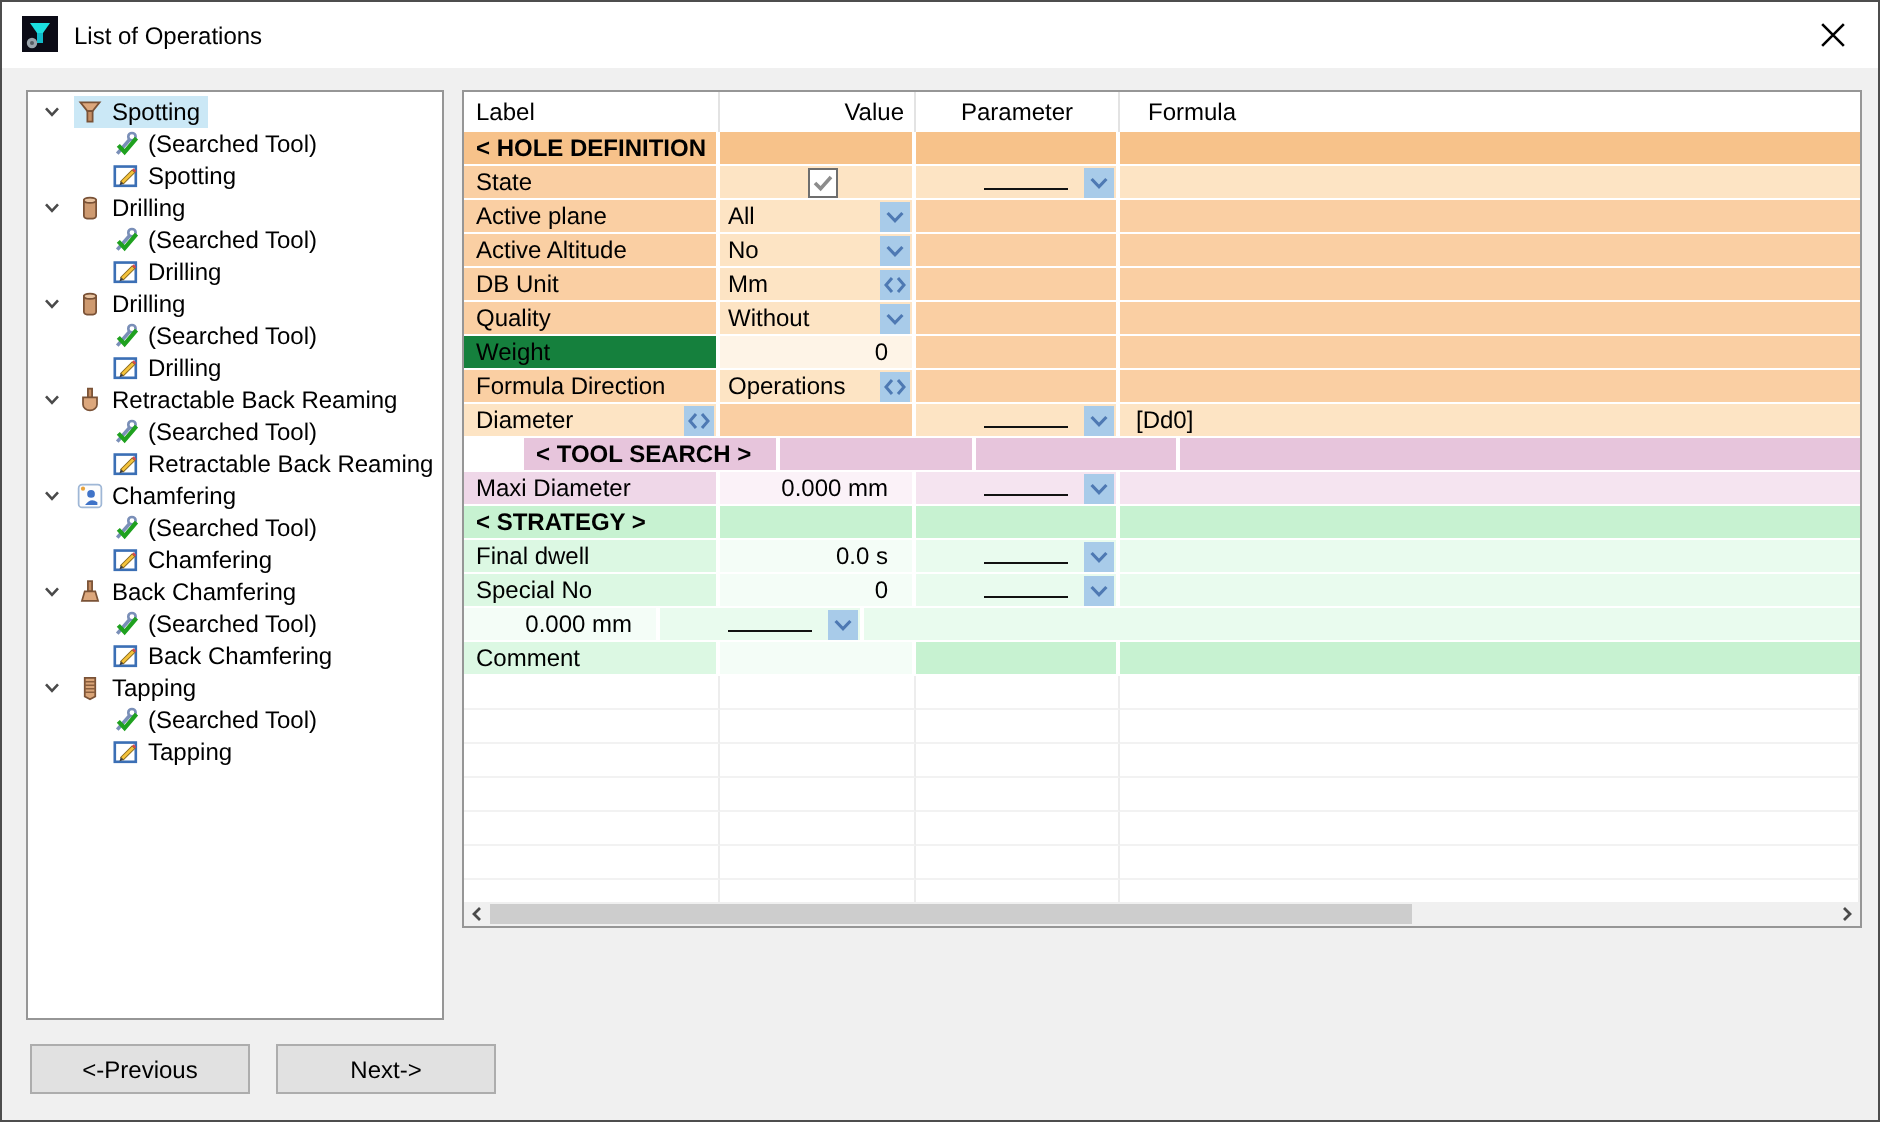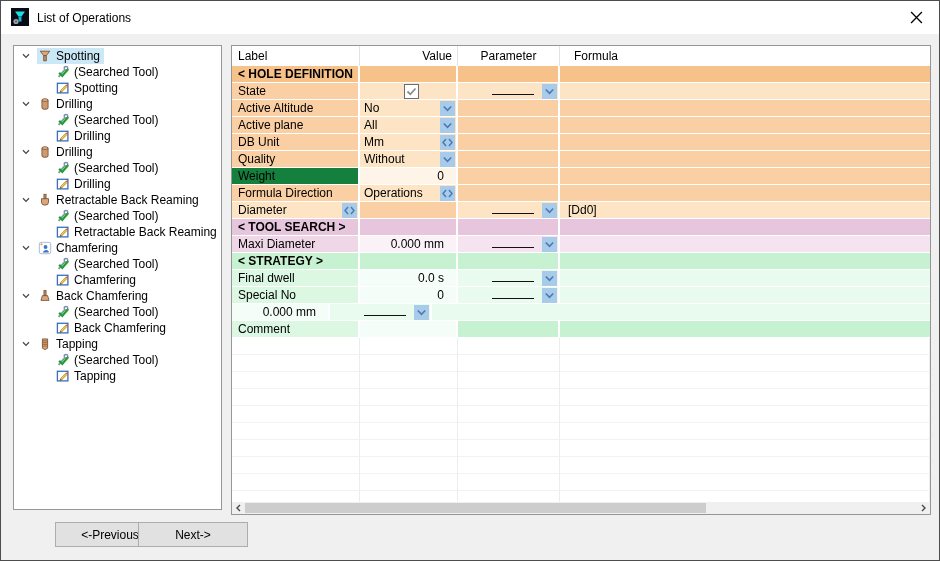--- a/index.html
+++ b/index.html
@@ -15,21 +15,21 @@
               border:1px solid #969696;overflow:hidden;padding-top:2px;box-sizing:border-box;}
   .tree-item{height:16px;line-height:16px;white-space:nowrap;display:flex;align-items:center;}
   .expander{width:12px;margin-left:6px;display:inline-flex;align-items:center;justify-content:center;flex:0 0 12px;}
   .tree-spacer{width:36px;flex:0 0 36px;}
   .tree-content{display:inline-flex;align-items:center;padding:0 4px 0 1px;margin-left:5px;}
   .tree-content.selected{background:#CBE8F6;}
   .ticon{width:14px;height:14px;margin-right:4px;display:inline-flex;}
   .ticon svg{display:block;}
   .tlabel{font-size:12px;}
   
-  .table-panel{position:absolute;left:230px;top:44px;width:700px;height:470px;background:#fff;
+  .table-panel{position:absolute;left:230px;top:44px;width:700px;height:419px;background:#fff;
                border:1px solid #969696;box-sizing:border-box;}
   .thead{display:flex;height:20px;line-height:20px;background:#fff;}
   .hc{box-sizing:border-box;border-right:1px solid #E3E3E3;overflow:hidden;}
   .hc-right{text-align:right;padding-right:5px;}
   .hc-center{text-align:center;}
   .hc-label{padding-left:6px;}
   .hc-formula{padding-left:14px;border-right:none;}
   .c-label{width:128px;}
   .c-value{width:98px;}
   .c-param{width:102px;}
@@ -52,21 +52,21 @@
   .ecell{box-sizing:border-box;background:#fff;border-right:1px solid #EDEDED;border-bottom:1px solid #F2F2F2;}
   
   .hscroll{position:absolute;left:0;right:0;bottom:0;height:12px;background:#F0F0F0;}
   .sarrow{position:absolute;top:0;width:13px;height:12px;display:flex;align-items:center;justify-content:center;}
   .sarrow.left{left:0;}
   .sarrow.right{right:0;}
   .sthumb{position:absolute;left:13px;top:1px;height:10px;width:66%;background:#CDCDCD;}
   
   .btn{position:absolute;top:521px;width:110px;height:25px;background:#E1E1E1;border:1px solid #ADADAD;
        font-family:"Liberation Sans",sans-serif;font-size:12px;color:#000;}
-  .btn-prev{left:14px;margin-left:40px;}
+  .btn-prev{left:14px;}
   .btn-next{left:137px;}
 </style>
 </head>
 <body>
 
 <div class="dialog">
 
   <div class="titlebar">
     <span class="title-icon">
       <svg width="18" height="18" viewBox="0 0 18 18">
@@ -418,33 +418,33 @@
             <span class="widget">
               <svg width="15" height="15" viewBox="0 0 15 15">
                 <rect width="15" height="15" fill="#A8CBE9"></rect>
                 <path d="M3.8 5.5 L7.5 9.4 L11.2 5.5" stroke="#4E79B3" stroke-width="1.6" fill="none"></path>
               </svg>
             </span>
           </div>
           <div class="cell c-formula" style="background: rgb(253, 228, 196);"></div>
         </div>
         <div class="trow">
-          <div class="cell c-label" style="background: rgb(250, 207, 163);"><span class="cell-text">Active Altitude</span></div>
-          <div class="cell c-value" style="background: rgb(253, 228, 196);"><span class="vleft">No</span><span class="widget">
+          <div class="cell c-label" style="background: rgb(250, 207, 163);"><span class="cell-text">Active plane</span></div>
+          <div class="cell c-value" style="background: rgb(253, 228, 196);"><span class="vleft">All</span><span class="widget">
               <svg width="15" height="15" viewBox="0 0 15 15">
                 <rect width="15" height="15" fill="#A8CBE9"></rect>
                 <path d="M3.8 5.5 L7.5 9.4 L11.2 5.5" stroke="#4E79B3" stroke-width="1.6" fill="none"></path>
               </svg>
             </span></div>
           <div class="cell c-param" style="background: rgb(250, 207, 163);"></div>
           <div class="cell c-formula" style="background: rgb(250, 207, 163);"></div>
         </div>
         <div class="trow">
-          <div class="cell c-label" style="background: rgb(250, 207, 163);"><span class="cell-text">Active plane</span></div>
-          <div class="cell c-value" style="background: rgb(253, 228, 196);"><span class="vleft">All</span><span class="widget">
+          <div class="cell c-label" style="background: rgb(250, 207, 163);"><span class="cell-text">Active Altitude</span></div>
+          <div class="cell c-value" style="background: rgb(253, 228, 196);"><span class="vleft">No</span><span class="widget">
               <svg width="15" height="15" viewBox="0 0 15 15">
                 <rect width="15" height="15" fill="#A8CBE9"></rect>
                 <path d="M3.8 5.5 L7.5 9.4 L11.2 5.5" stroke="#4E79B3" stroke-width="1.6" fill="none"></path>
               </svg>
             </span></div>
           <div class="cell c-param" style="background: rgb(250, 207, 163);"></div>
           <div class="cell c-formula" style="background: rgb(250, 207, 163);"></div>
         </div>
         <div class="trow">
           <div class="cell c-label" style="background: rgb(250, 207, 163);"><span class="cell-text">DB Unit</span></div>
@@ -503,21 +503,21 @@
             <span class="widget">
               <svg width="15" height="15" viewBox="0 0 15 15">
                 <rect width="15" height="15" fill="#A8CBE9"></rect>
                 <path d="M3.8 5.5 L7.5 9.4 L11.2 5.5" stroke="#4E79B3" stroke-width="1.6" fill="none"></path>
               </svg>
             </span>
           </div>
           <div class="cell c-formula" style="background: rgb(253, 228, 196);"><span class="ftext">[Dd0]</span></div>
         </div>
         <div class="trow">
-          <div class="cell c-label" style="background: rgb(231, 197, 220);"><span class="sec-text">&lt; TOOL SEARCH &gt;</span></div>
+          <div class="cell c-label" style="background: rgb(231, 197, 220); margin-left: 30px;"><span class="sec-text">&lt; TOOL SEARCH &gt;</span></div>
           <div class="cell c-value" style="background: rgb(231, 197, 220);"></div>
           <div class="cell c-param" style="background: rgb(231, 197, 220);"></div>
           <div class="cell c-formula" style="background: rgb(231, 197, 220);"></div>
         </div>
         <div class="trow">
           <div class="cell c-label" style="background: rgb(239, 215, 232);"><span class="cell-text">Maxi Diameter</span></div>
           <div class="cell c-value" style="background: rgb(251, 242, 248);">
             <span class="vright">0.000 mm</span>
           </div>
           <div class="cell c-param" style="background: rgb(245, 228, 240);">

